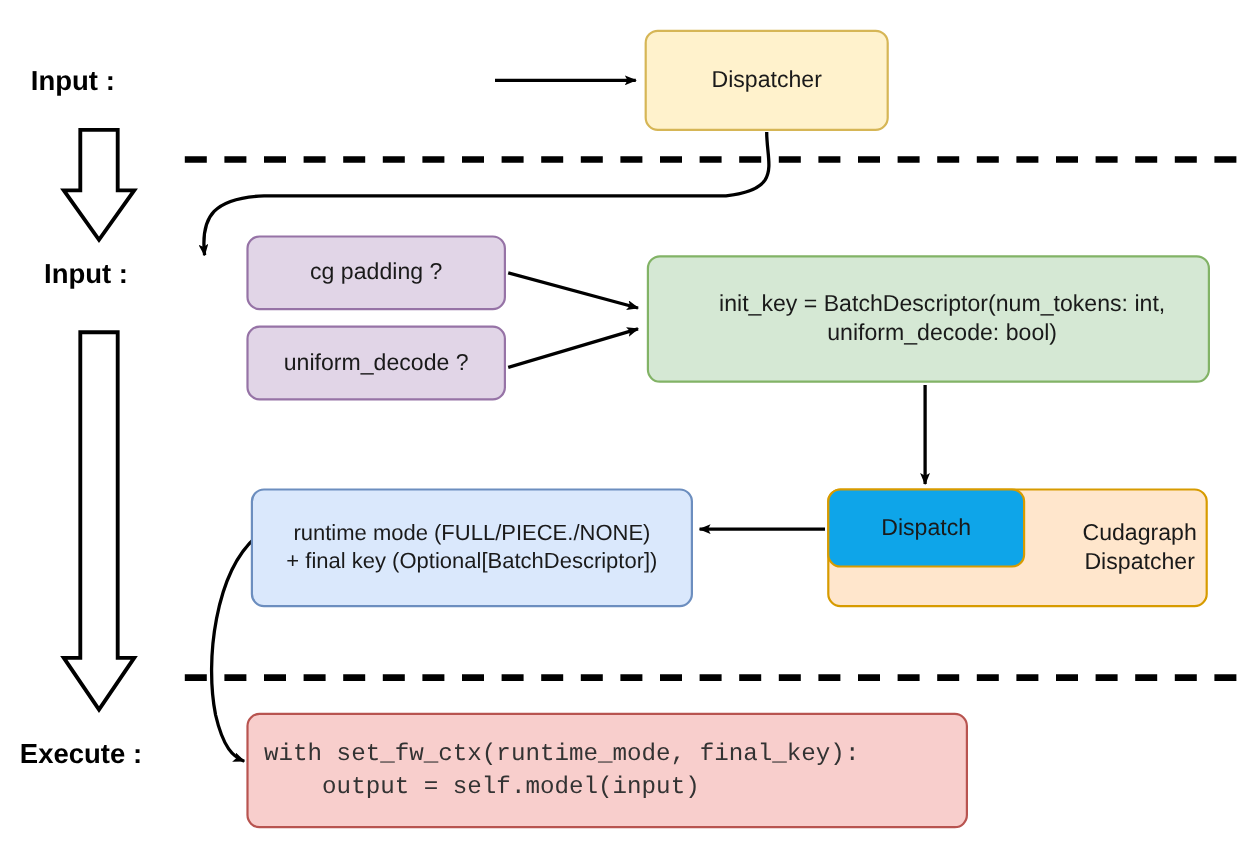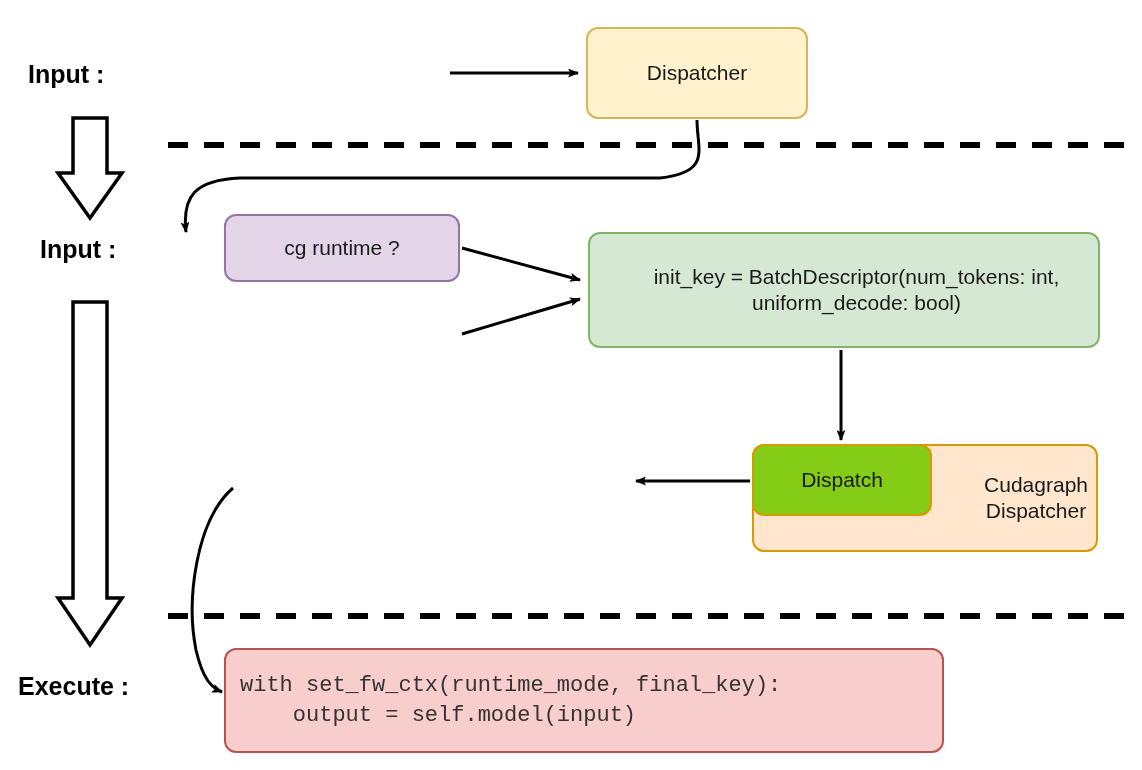--- a/index.html
+++ b/index.html
@@ -61,21 +61,21 @@
   }
   .node.blue {
     background: #dae8fc;
     border-color: #6c8ebf;
   }
   .node.orange-outer {
     background: #ffe6cc;
     border-color: #d79b00;
   }
   .node.orange-inner {
-    background: #84cc16;
+    background: #0ea5e9;
     border-color: #d79b00;
   }
   .code-node {
     font-family: "Liberation Mono", monospace;
     font-size: 22px;
     color: #333333;
     justify-content: flex-start;
     text-align: left;
     white-space: pre;
     line-height: 1.35;
@@ -124,28 +124,31 @@
     <path d="M 233 488 C 196 520, 186 600, 196 650 C 203 680, 212 688, 222 692" fill="none" stroke="#000000" stroke-width="3" marker-end="url(#arrowhead)"></path>
   </svg>
 
   <div class="stage-label" style="left:28px; top:60px;text-align:right;">Input :</div>
   <div class="stage-label" style="left:40px; top:235px;">Input :</div>
   <div class="stage-label" style="left:18px; top:672px;">Execute :</div>
 
 
   <div class="node yellow" style="left:586px; top:27px; width:222px; height:92px;">Dispatcher</div>
 
-  <div class="node purple" style="left:224px; top:214px; width:236px; height:68px;">cg runtime ?</div>
+  <div class="node purple" style="left:224px; top:214px; width:236px; height:68px;">cg padding ?</div>
 
+  <div class="node purple" style="left:224px; top:296px; width:236px; height:68px;">uniform_decode ?</div>
 
   <div class="node green" style="left:588px; top:232px; width:512px; height:116px; white-space:pre-line;">init_key = BatchDescriptor(num_tokens: int,
 uniform_decode: bool)</div>
 
   <div class="node orange-outer" style="left:752px; top:444px; width:346px; height:108px; white-space:pre-line; justify-content:flex-end; ">Cudagraph
 Dispatcher</div>
 
   <div class="node orange-inner" style="left:752px; top:444px; width:180px; height:72px;">Dispatch</div>
 
+  <div class="node blue" style="left:228px; top:444px; width:402px; height:108px; white-space:pre-line; font-size:20px;">runtime mode (FULL/PIECE./NONE)
++ final key (Optional[BatchDescriptor])</div>
 
-  <div class="node pink code-node" style="left:224px; top:648px; width:720px; height:105px;">with set_fw_ctx(runtime_mode, final_key):
+  <div class="node pink code-node" style="left:224px; top:648px; width:656px; height:105px;">with set_fw_ctx(runtime_mode, final_key):
     output = self.model(input)</div>
 
 </div>
 
 </body></html>

